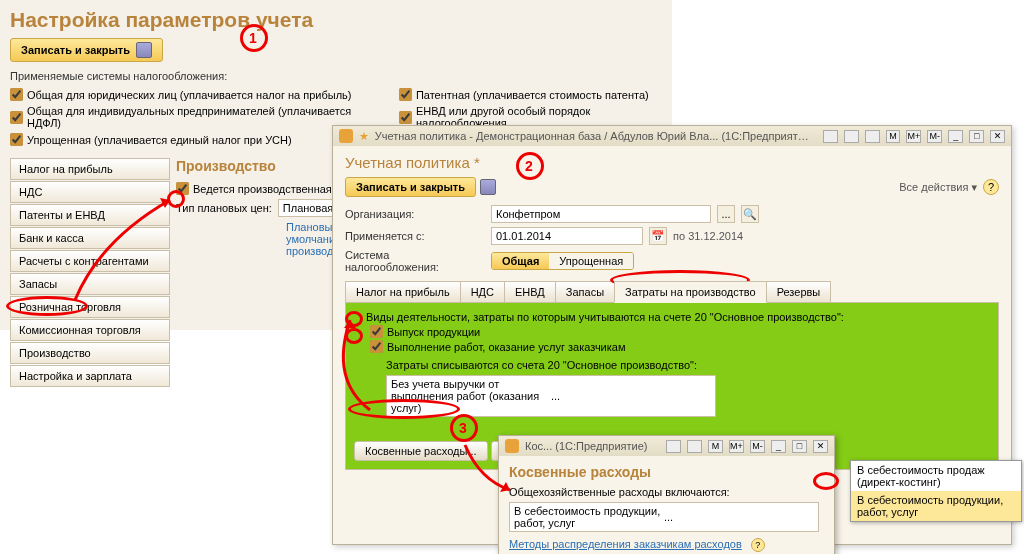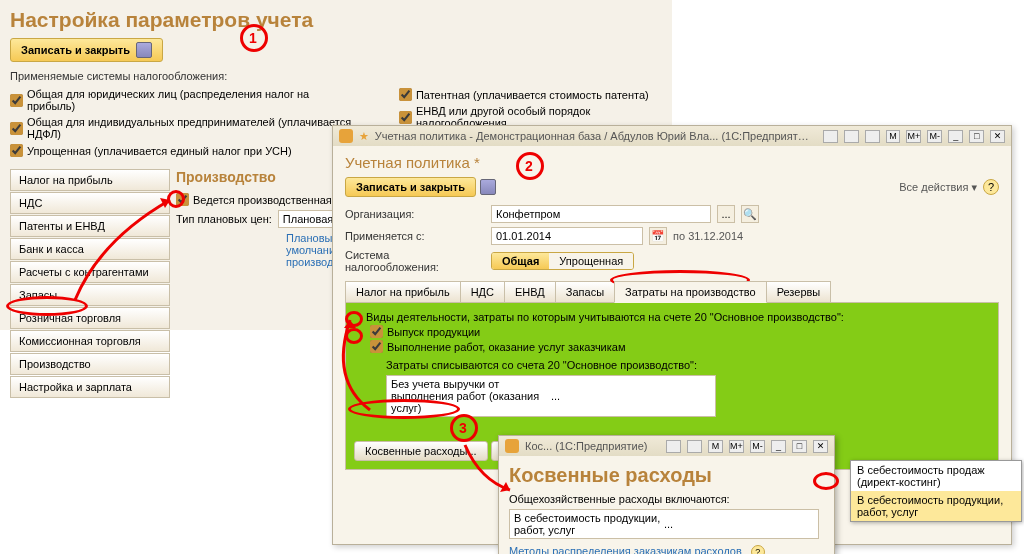--- a/index.html
+++ b/index.html
@@ -84,21 +84,21 @@
   <div class="h1">Настройка параметров учета</div>
   <span class="btn-main">
     <span>Записать и закрыть</span>
     <span class="icon-disk"></span>
   </span>
   <div class="sub1">Применяемые системы налогообложения:</div>
   <div class="cb-grid">
     <div class="cb-col">
       <label class="cb-row">
           <input type="checkbox" checked="" style="">
-          <span>Общая для юридических лиц (распределения налог на прибыль)</span>
+          <span>Общая для юридических лиц (уплачивается налог на прибыль)</span>
         </label>
       <label class="cb-row">
           <input type="checkbox" checked="" style="">
           <span>Общая для индивидуальных предпринимателей (уплачивается НДФЛ)</span>
         </label>
       <label class="cb-row">
           <input type="checkbox" checked="" style="">
           <span>Упрощенная (уплачивается единый налог при УСН)</span>
         </label>
     </div>
@@ -229,21 +229,21 @@
     <span class="tbtn"></span>
     <span class="tbtn"></span>
     <span class="tbtn">M</span>
     <span class="tbtn">M+</span>
     <span class="tbtn">M-</span>
     <span class="tbtn">_</span>
     <span class="tbtn">□</span>
     <span class="tbtn">✕</span>
   </div>
   <div class="win3-body">
-    <div style="color:#b8833b;font-size:20px;font-weight:bold;margin-bottom:6px">Косвенные расходы</div>
+    <div style="color:#b8833b;font-size:14px;font-weight:bold;margin-bottom:6px">Косвенные расходы</div>
     <div style="margin-bottom:4px">Общехозяйственные расходы включаются:</div>
     <div class="combo">
       <span>В себестоимость продукции, работ, услуг</span>
         <span class="dd">...</span>
     </div>
     <div style="margin-top:6px"><span class="link">Методы распределения заказчикам расходов</span> <span class="help" style="display:inline-block;width:14px;height:14px;font-size:9px;line-height:12px">?</span></div>
     <div class="btnrow">
       <span class="btn-ok">OK</span>
       <span class="btn-cancel">Отмена</span>
     </div>

